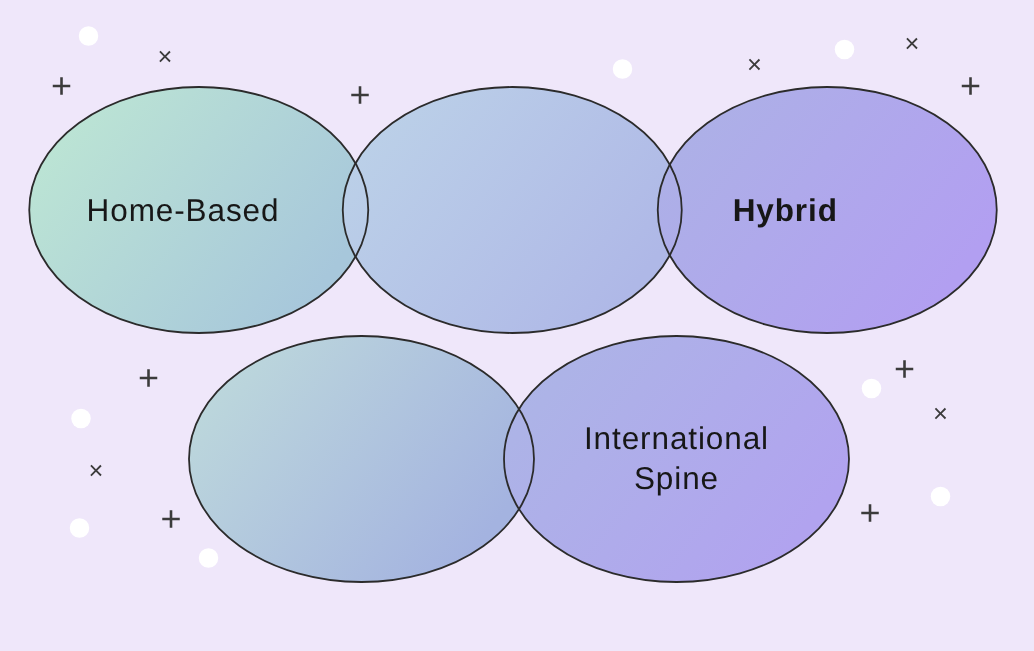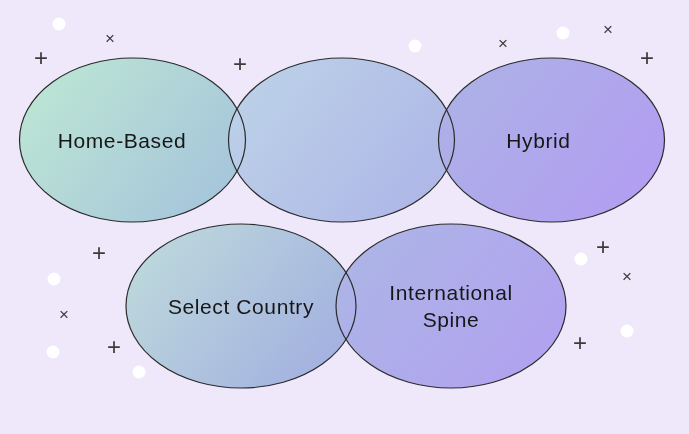--- a/index.html
+++ b/index.html
@@ -21,21 +21,21 @@
     align-items: center;
     justify-content: center;
     text-align: center;
     font-size: 21px;
     letter-spacing: 0.6px;
     line-height: 27px;
     color: #171717;
   }
   .label-home    { left: 22px;  top: 118px; width: 200px; height: 44px; }
   .label-host    { left: 231px; top: 118px; width: 221px; height: 44px; }
-  .label-hybrid  { left: 432px; top: 118px; width: 213px; height: 44px; }
+  .label-hybrid  { left: 417px; top: 118px; width: 213px; height: 44px; font-weight: bold; }
   .label-select  { left: 131px; top: 284px; width: 220px; height: 44px; }
   .label-intl    { left: 371px; top: 276px; width: 160px; height: 60px; }
   .deco {
     position: absolute;
     transform: translate(-50%, -50%);
     color: #3b3b3b;
     line-height: 1;
   }
   .deco.plus  { font-size: 24px; font-weight: 400; }
   .deco.cross { font-size: 17px; }
@@ -85,21 +85,20 @@
       <ellipse cx="341.5" cy="140" rx="113" ry="82"></ellipse>
       <ellipse cx="551.5" cy="140" rx="113" ry="82"></ellipse>
       <ellipse cx="241" cy="306" rx="115" ry="82"></ellipse>
       <ellipse cx="451" cy="306" rx="115" ry="82"></ellipse>
     </g>
   </svg>
 
   <div class="label-layer">
     <div class="set-label label-home">Home-Based</div>
     <div class="set-label label-hybrid">Hybrid</div>
-    <div class="set-label label-select">Select Country</div>
     <div class="set-label label-intl">International Spine</div>
   </div>
 
   <div class="deco-layer" id="deco-layer">
       <span class="deco dot" style="left: 59px; top: 24px;"></span>
       <span class="deco cross" style="left: 110px; top: 38px;">×</span>
       <span class="deco plus" style="left: 41px; top: 58px;">+</span>
       <span class="deco plus" style="left: 240px; top: 64px;">+</span>
       <span class="deco dot" style="left: 415px; top: 46px;"></span>
       <span class="deco cross" style="left: 503px; top: 43px;">×</span>

